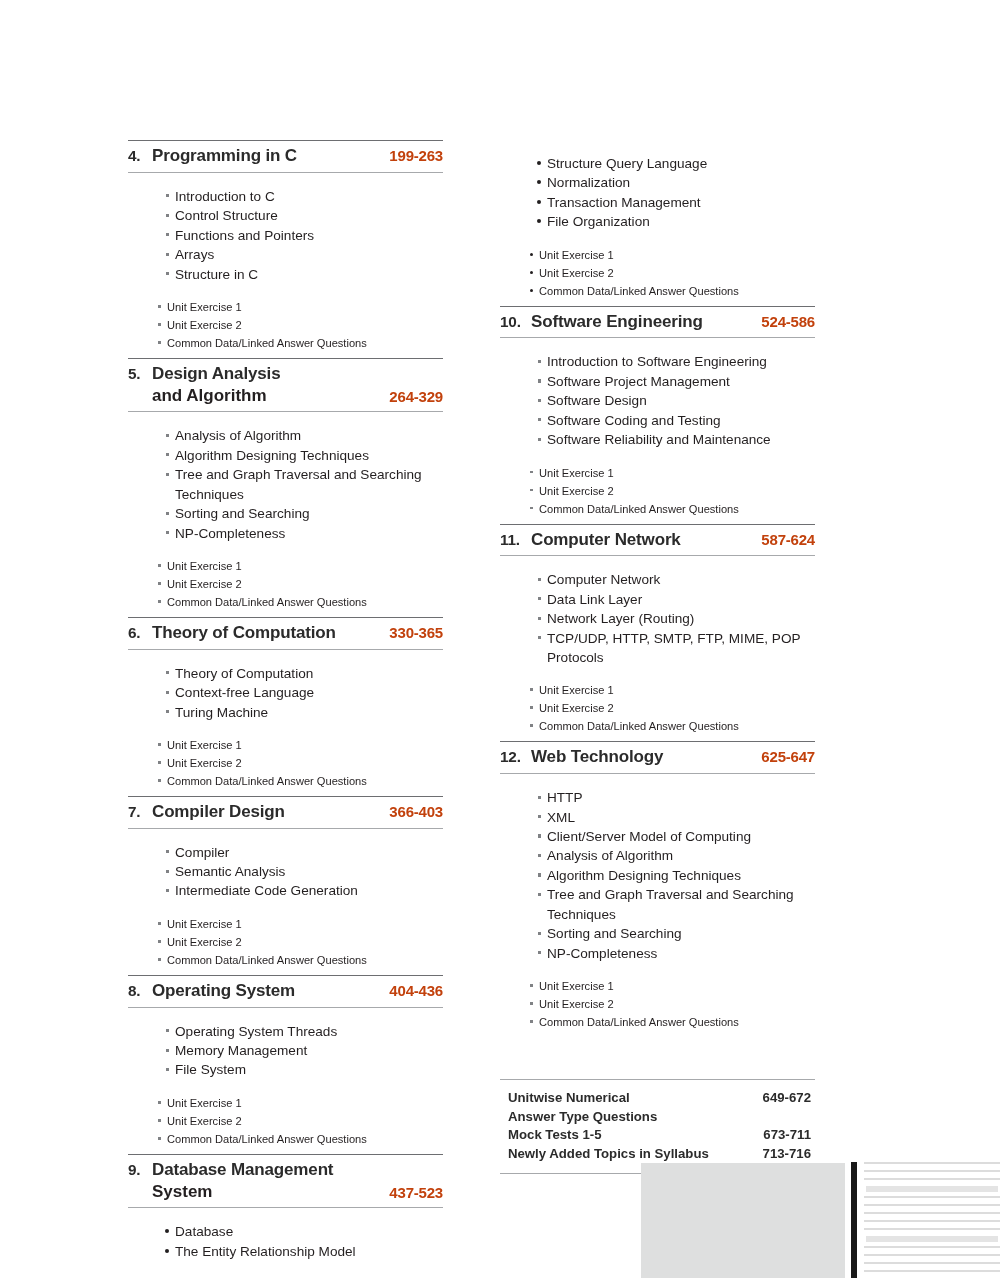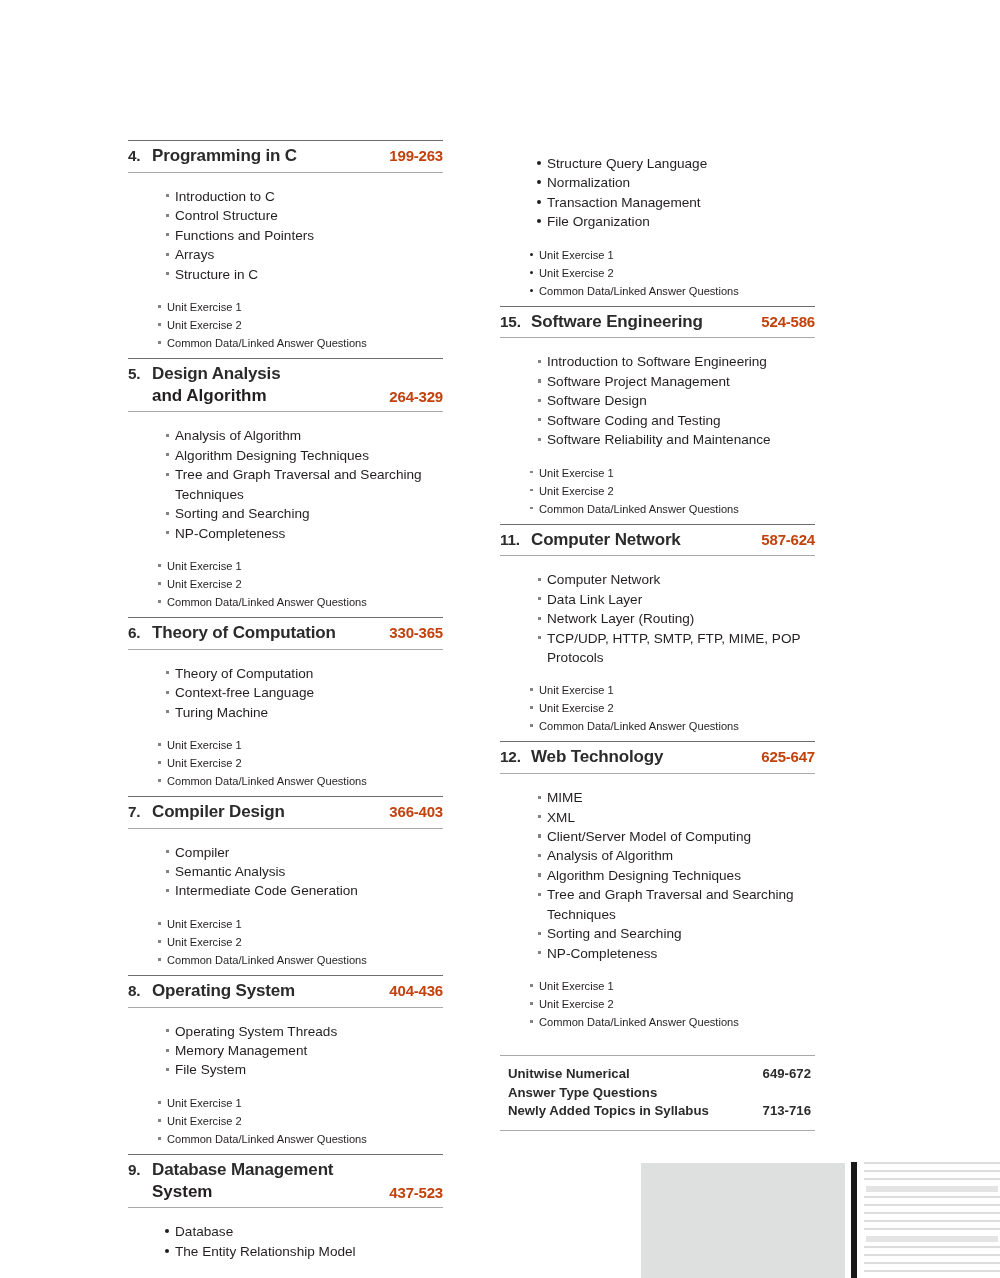--- a/index.html
+++ b/index.html
@@ -137,21 +137,21 @@
     left: 29.5px;
     top: 6px;
     width: 3.4px;
     height: 3.4px;
     border-radius: 50%;
     background: #231f20;
   }
 
   
   .backmatter {
-    margin-top: 18px;
+    margin-top: 42px;
     border-top: 1.2px solid #a7a9ac;
     border-bottom: 1.2px solid #a7a9ac;
     padding: 9px 0 9px 0;
   }
   .bm-row {
     display: flex;
     align-items: baseline;
     justify-content: space-between;
     font-weight: bold;
     font-size: 13.2px;
@@ -354,21 +354,21 @@
     <ul class="exercises" id="cont-exercises">
         <li class="round"><span class="bul"></span><span>Unit Exercise 1</span></li>
         <li class="round"><span class="bul"></span><span>Unit Exercise 2</span></li>
         <li class="round"><span class="bul"></span><span>Common Data/Linked Answer Questions</span></li>
       </ul>
     <div id="right-chapters">
         <div class="chapter">
           <div class="chap-head">
             <div class="chap-line">
               <div class="chap-title-wrap">
-                <span class="chap-num wide">15.</span>
+                <span class="chap-num wide">10.</span>
                 <span class="chap-title">Software Engineering</span>
               </div>
               <span class="chap-pages">524-586</span>
             </div>
           </div>
           <ul class="topics">
             <li><span class="bul"></span><span>Introduction to Software Engineering</span></li>
             <li><span class="bul"></span><span>Software Project Management</span></li>
             <li><span class="bul"></span><span>Software Design</span></li>
             <li><span class="bul"></span><span>Software Coding and Testing</span></li>
@@ -407,21 +407,21 @@
           <div class="chap-head">
             <div class="chap-line">
               <div class="chap-title-wrap">
                 <span class="chap-num wide">12.</span>
                 <span class="chap-title">Web Technology</span>
               </div>
               <span class="chap-pages">625-647</span>
             </div>
           </div>
           <ul class="topics">
-            <li><span class="bul"></span><span>MIME</span></li>
+            <li><span class="bul"></span><span>HTTP</span></li>
             <li><span class="bul"></span><span>XML</span></li>
             <li><span class="bul"></span><span>Client/Server Model of Computing</span></li>
             <li><span class="bul"></span><span>Analysis of Algorithm</span></li>
             <li><span class="bul"></span><span>Algorithm Designing Techniques</span></li>
             <li><span class="bul"></span><span>Tree and Graph Traversal and Searching
    Techniques</span></li>
             <li><span class="bul"></span><span>Sorting and Searching</span></li>
             <li><span class="bul"></span><span>NP-Completeness</span></li>
           </ul>
           <ul class="exercises">
@@ -430,20 +430,24 @@
             <li><span class="bul"></span><span>Common Data/Linked Answer Questions</span></li>
           </ul>
         </div>
       </div>
     <div class="backmatter">
       <div id="backmatter-rows">
           <div class="bm-row">
             <span class="bm-label">Unitwise  Numerical
 Answer Type Questions</span>
             <span class="bm-pages">649-672</span>
+          </div>
+          <div class="bm-row">
+            <span class="bm-label">Mock Tests  1-5</span>
+            <span class="bm-pages">673-711</span>
           </div>
           <div class="bm-row">
             <span class="bm-label">Newly Added Topics in Syllabus</span>
             <span class="bm-pages">713-716</span>
           </div>
         </div>
     </div>
   </div>
 
   <div class="artifact art-block"></div>

